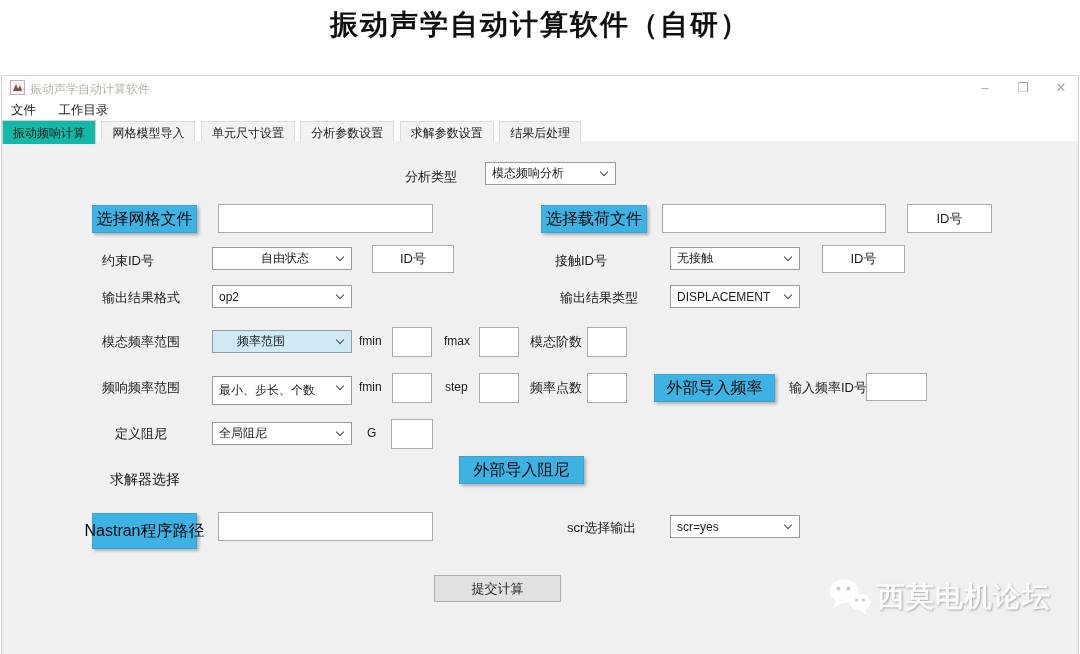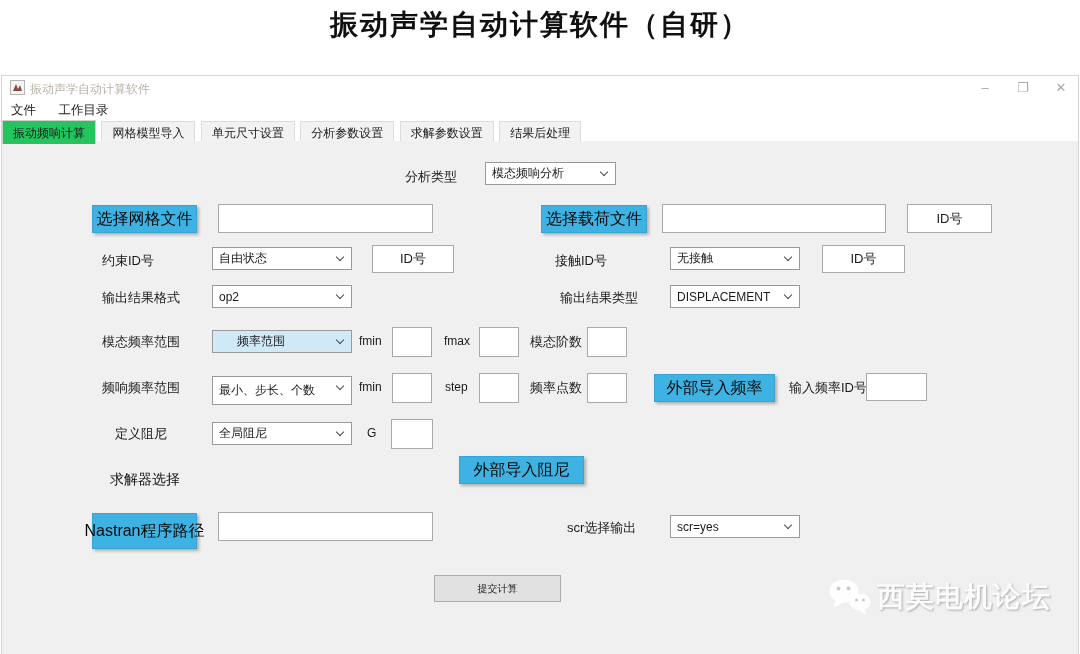--- a/index.html
+++ b/index.html
@@ -18,33 +18,33 @@
   .win-btn { width:22px; height:20px; text-align:center; line-height:20px;
              color:#a8a8a8; font-size:13px; cursor:pointer; }
   
   .menubar { position:absolute; top:24px; left:0; right:0; height:20px; background:#fff; }
   .menu-item { display:inline-block; padding:2px 9px; font-size:12.5px; color:#1a1a1a; cursor:pointer; }
   
   .tabbar { position:absolute; top:44px; left:0; right:0; height:21px; background:#fff; }
   .tab { display:inline-block; padding:3px 10px 2px 10px; font-size:12px; color:#1a1a1a;
          background:#f2f2f2; border:1px solid #dcdcdc; border-bottom:none; margin-right:1px;
          cursor:pointer; vertical-align:bottom; }
-  .tab.active { background:#22c55e; font-weight:normal; border-color:#d0d0d0;
+  .tab.active { background:#14b8a6; font-weight:normal; border-color:#d0d0d0;
                 padding-top:4px; position:relative; z-index:2; }
   
   .content { position:absolute; top:65px; left:0; right:0; bottom:0; background:#f0f0f0; }
   .lbl { position:absolute; font-size:13px; color:#1a1a1a; white-space:nowrap; }
   .lbl-sm { font-size:12px; }
   .section-lbl { position:absolute; font-size:14px; color:#101010; white-space:nowrap; }
   .btn-blue { position:absolute; background:#3fb2e4; border:1px solid #39a3d1;
               box-shadow:2px 2px 3px rgba(0,0,0,0.28); font-size:16px; color:#0a0a0a;
               display:flex; align-items:center; justify-content:center; cursor:pointer;
               font-family:inherit; white-space:nowrap; }
   .btn-gray { position:absolute; background:#e1e1e1; border:1px solid #adadad;
-              font-size:10px; color:#1a1a1a; display:flex; align-items:center;
+              font-size:13px; color:#1a1a1a; display:flex; align-items:center;
               justify-content:center; cursor:pointer; font-family:inherit; }
   .txt { position:absolute; background:#fff; border:1px solid #a9a9a9; font-size:13px;
          padding:0 4px; font-family:inherit; outline:none; }
   .idbox { position:absolute; background:#fff; border:1px solid #a9a9a9; font-size:13px;
            color:#1a1a1a; display:flex; align-items:center; justify-content:center; cursor:text; }
   .combo { position:absolute; background:#fff; border:1px solid #9a9a9a; font-size:12px;
            color:#1a1a1a; display:flex; align-items:center; padding-left:6px; cursor:pointer;
            white-space:nowrap; }
   .combo.hl { background:#cfe9f7; }
   .chev { position:absolute; right:8px; top:6px; width:6px; height:6px;
@@ -97,21 +97,21 @@
       <span class="chev"></span>
     </div>
 
     <button class="btn-blue" style="left:90px; top:64px; width:105px; height:28px;">选择网格文件</button>
     <input class="txt" style="left: 216px; top: 63px; width: 215px; height: 29px;">
     <button class="btn-blue" style="left:539px; top:64px; width:106px; height:28px;">选择载荷文件</button>
     <input class="txt" style="left: 660px; top: 63px; width: 224px; height: 29px;">
     <div class="idbox" style="left:905px; top:63px; width:85px; height:29px;">ID号</div>
 
     <span class="lbl" style="left:100px; top:111px;">约束ID号</span>
-    <div class="combo" style="left:210px; top:106px; width:140px; height:23px;">
+    <div class="combo" style="left:210px; top:106px; width:140px; height:23px;justify-content:center;">
       <span>自由状态</span>
       <span class="chev"></span>
     </div>
     <div class="idbox" style="left:370px; top:104px; width:82px; height:28px;">ID号</div>
     <span class="lbl" style="left:553px; top:111px;">接触ID号</span>
     <div class="combo" style="left:668px; top:106px; width:130px; height:23px;">
       <span>无接触</span>
       <span class="chev"></span>
     </div>
     <div class="idbox" style="left:820px; top:104px; width:83px; height:28px;">ID号</div>

